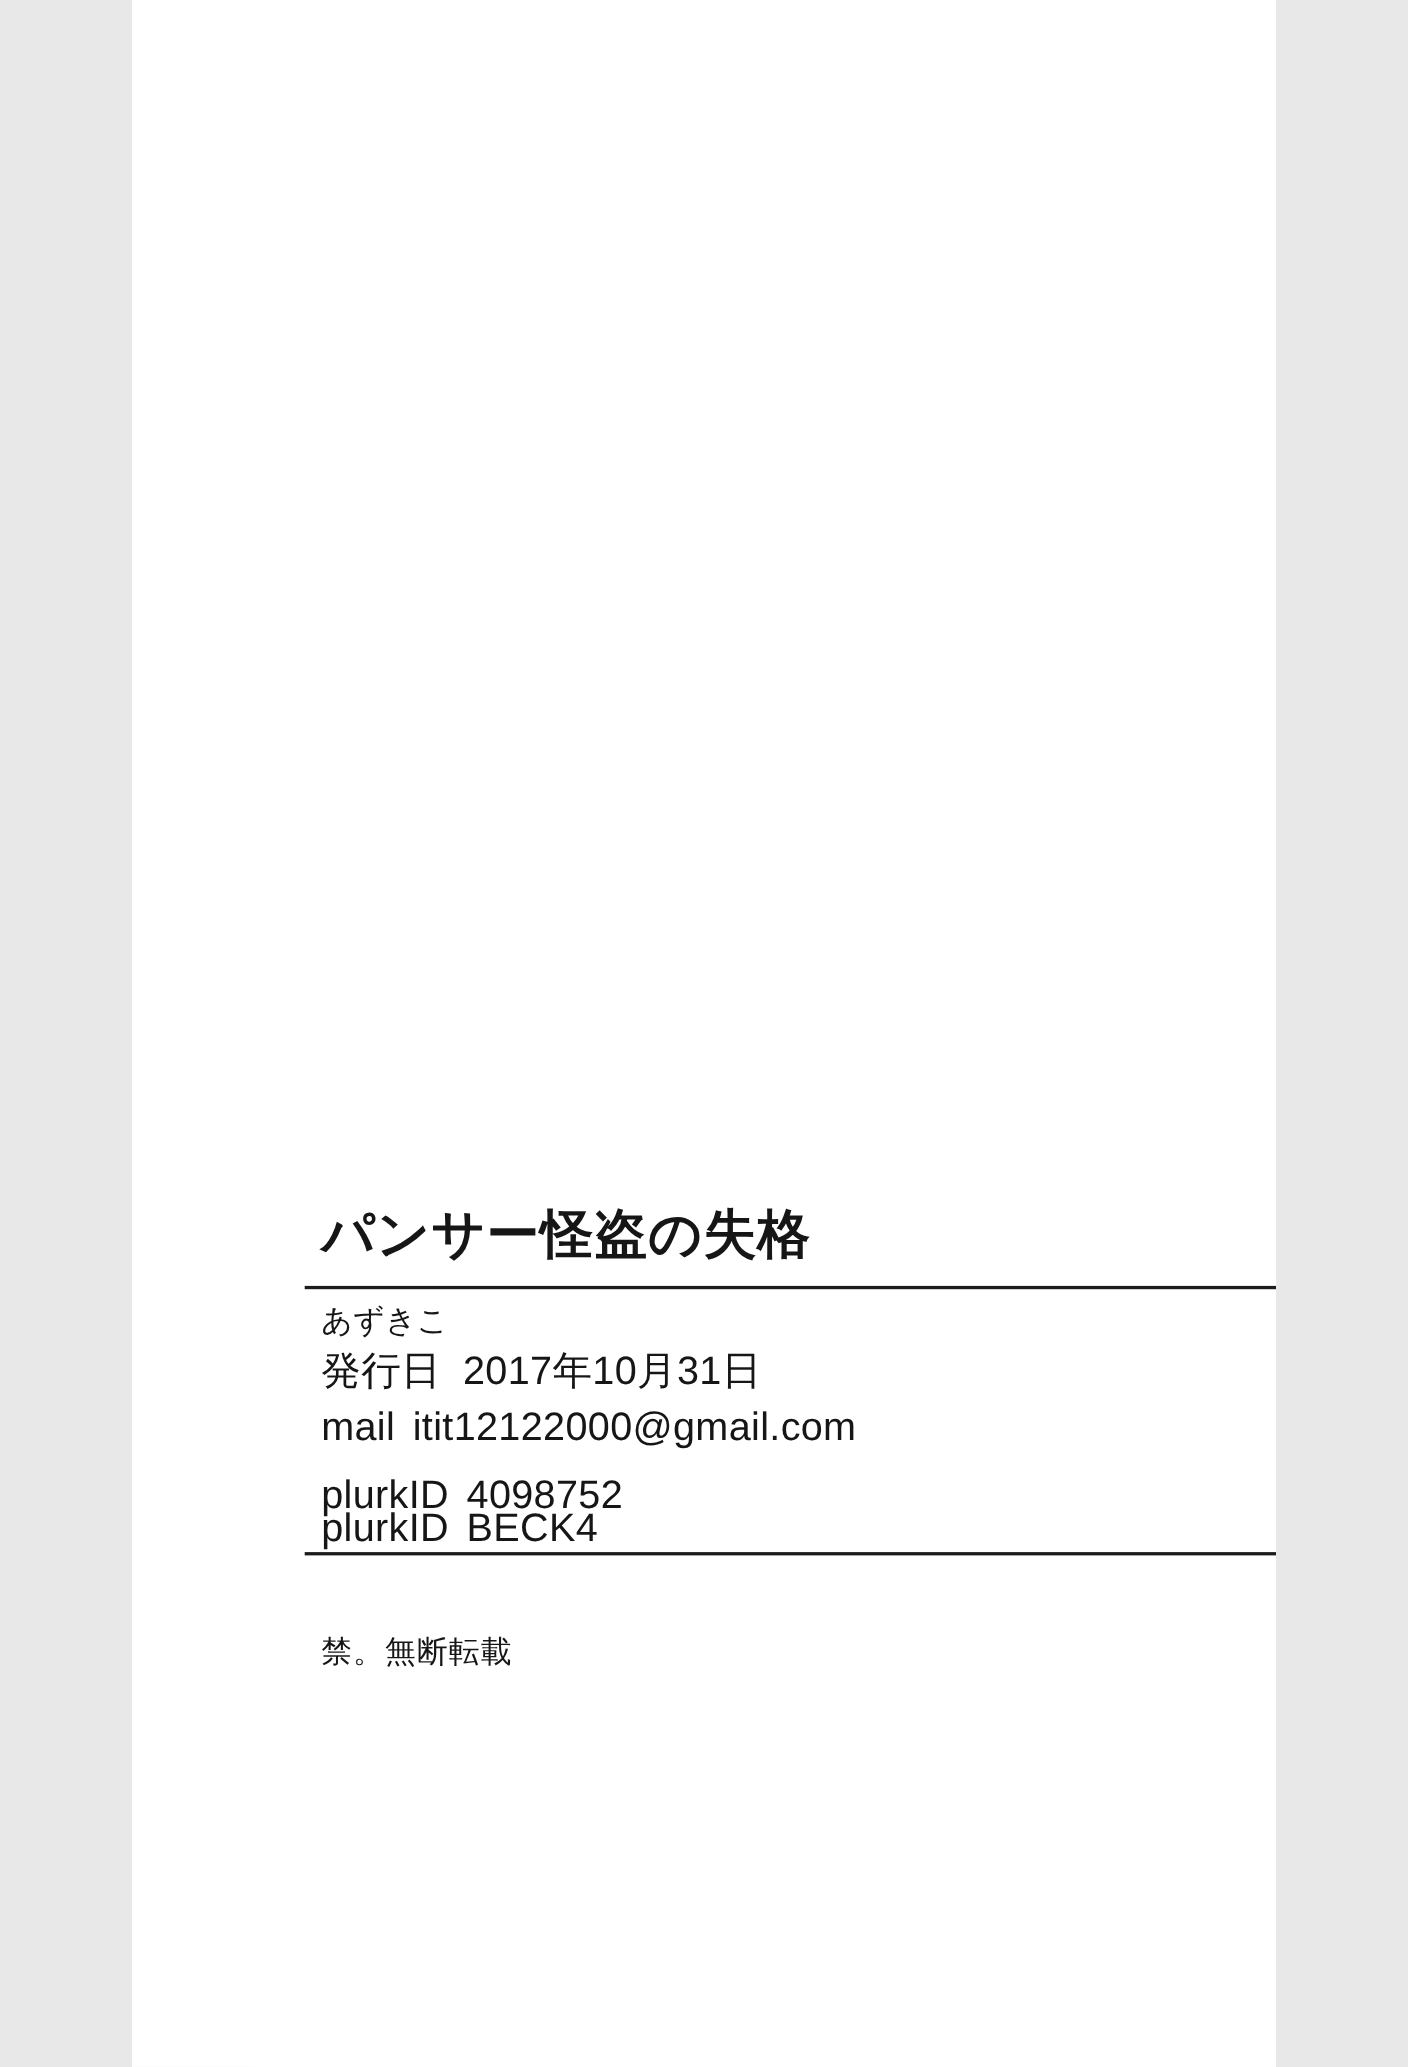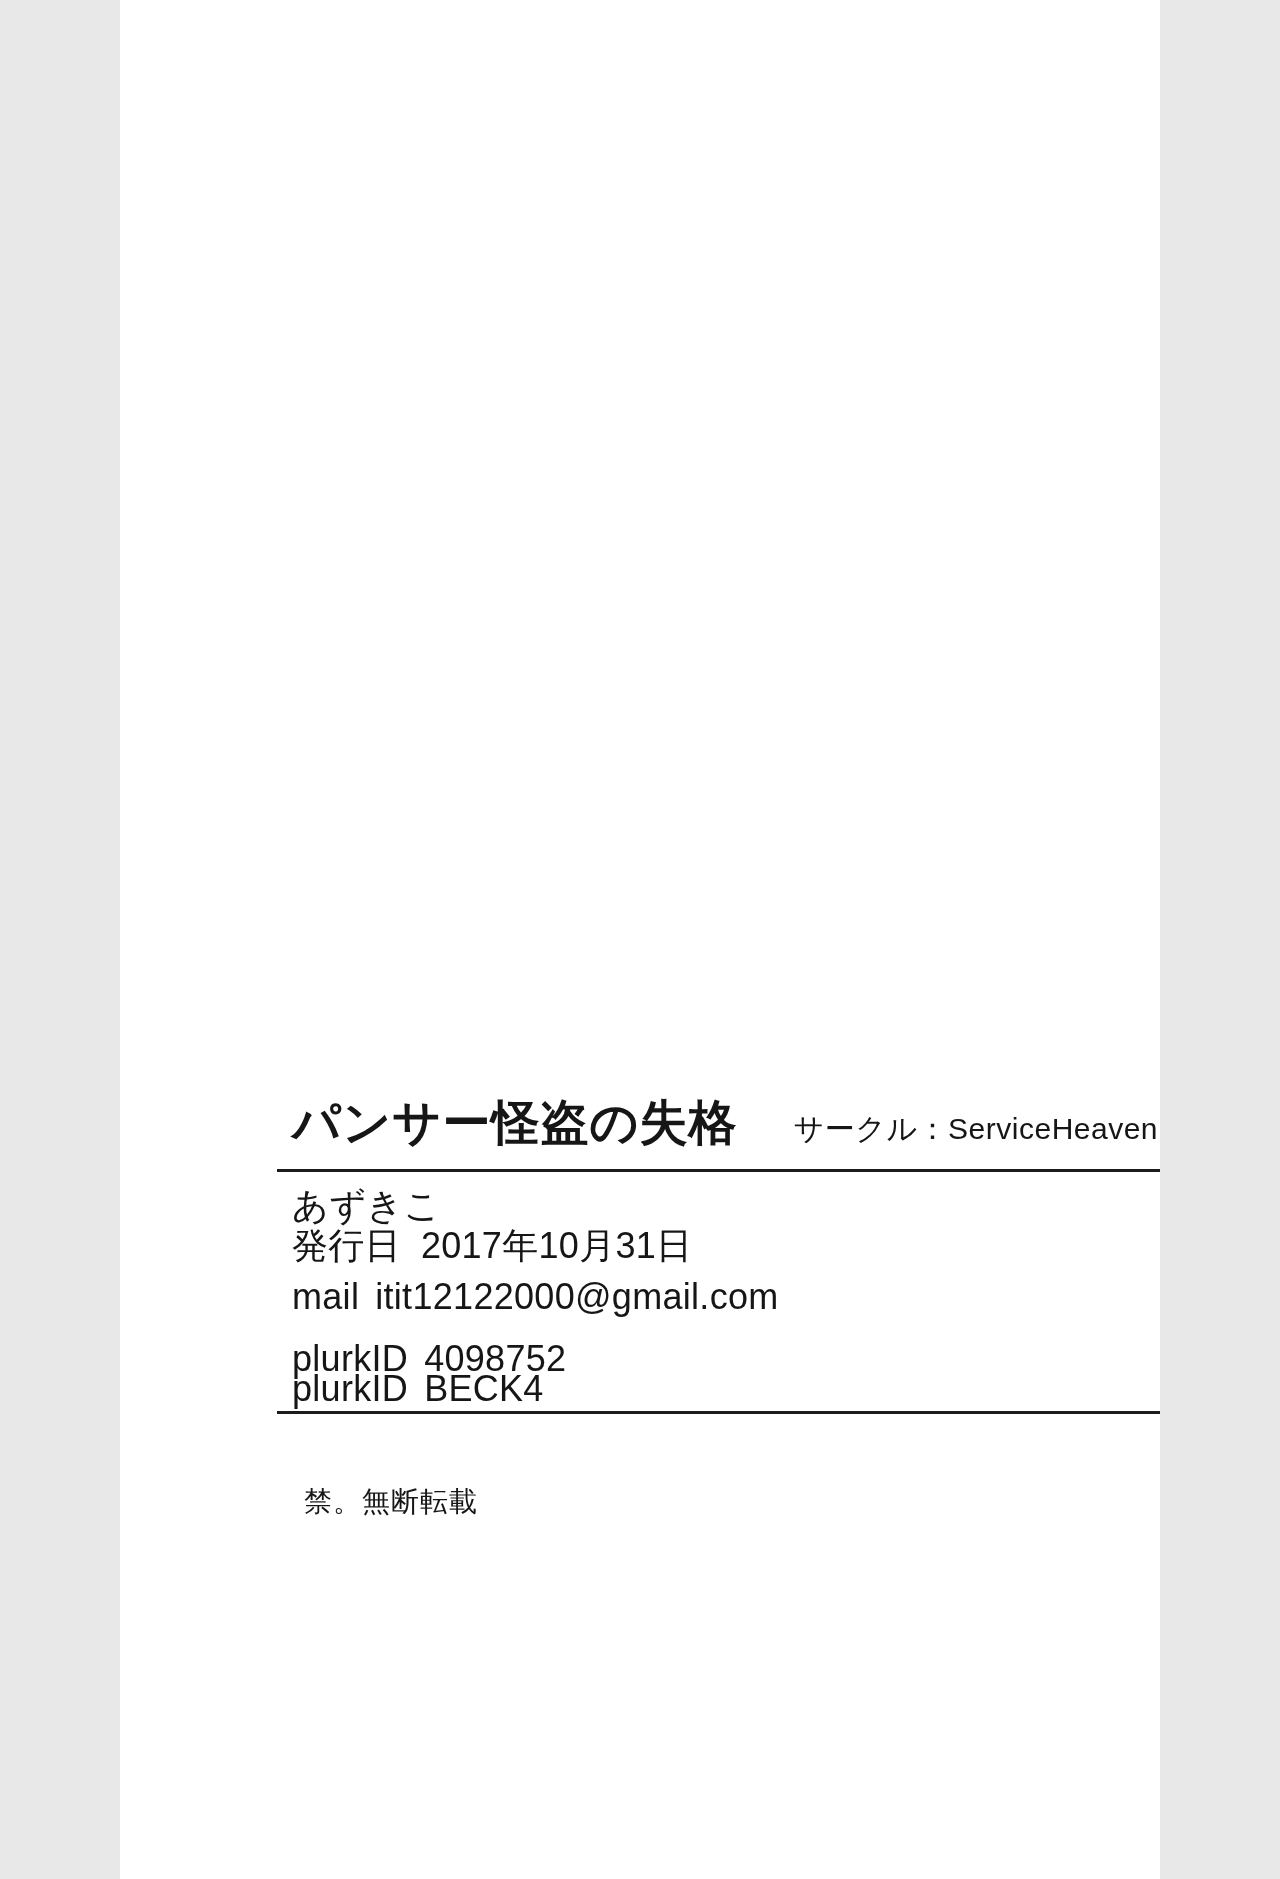--- a/index.html
+++ b/index.html
@@ -48,40 +48,39 @@
   .rule-1 { top: 1169px; }
   .rule-2 { top: 1411px; }
 
   .text-line {
     left: 172px;
     font-size: 36px;
     line-height: 1.1;
     white-space: nowrap;
     letter-spacing: 0.3px;
   }
-  .author-line  { top: 1186px; font-size: 36px; }
+  .author-line  { top: 1186px; font-size: 28px; }
   .date-line    { top: 1226px; }
   .contact-0    { top: 1277px; }
   .contact-1    { top: 1308px; }
   .contact-2    { top: 1339px; }
   .contact-3    { top: 1369px; }
   .printer-line { top: 1424px; }
-  .notice-line  { top: 1487px; font-size: 28px; letter-spacing: 1px; margin-left: 12px; }
+  .notice-line  { top: 1487px; font-size: 28px; letter-spacing: 1px; }
 
   .pair-label { margin-right: 20px; }
   .contact-row .pair-label { margin-right: 16px; }
 </style>
 </head>
 <body>
 
 <div class="page">
 
   <div class="abs title-row">
     <span class="book-title">パンサー怪盗の失格</span>
-    <span class="circle-label">サークル：ServiceHeaven</span>
   </div>
 
   <div class="abs rule rule-1"></div>
 
   <div class="abs text-line author-line">あずきこ</div>
 
   <div class="abs text-line date-line">
     <span class="pair-label">発行日</span><span>2017年10月31日</span>
   </div>
 

